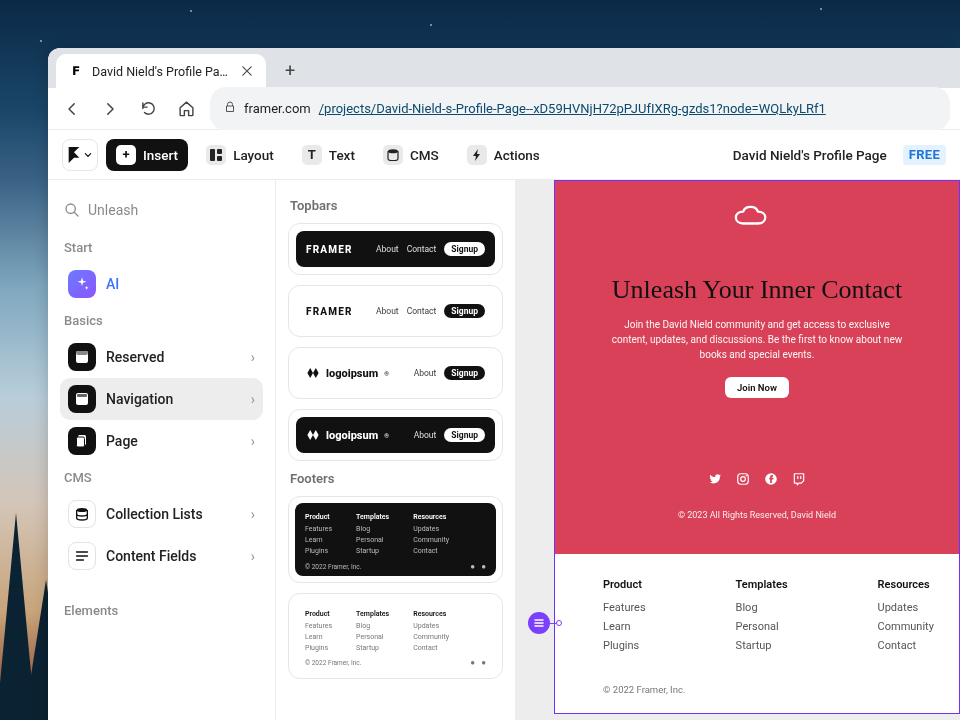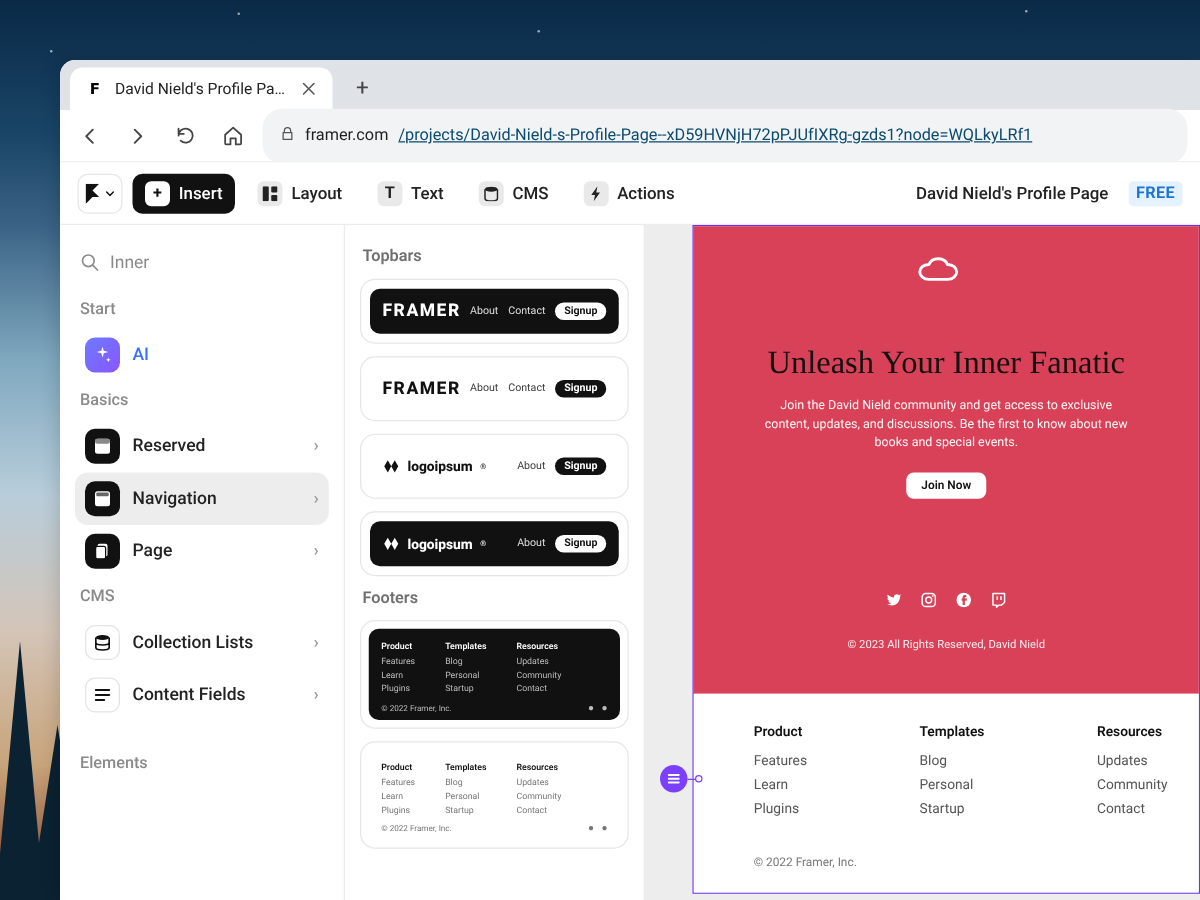--- a/index.html
+++ b/index.html
@@ -45,21 +45,21 @@
 .side-item .icon-sq.white { background:#fff; border:1px solid #e3e3e3; color:#111;}
 .side-item .chev { margin-left:auto; color:#9a9a9a; }
 .side-item.ai span[data-bind] { color:#3a72ff; }
 
 .mid { width:240px; border-right: 1px solid #ececec; padding:18px 12px 12px; overflow:hidden; }
 .mid-label { color:#707070; font-size:13px; font-weight:600; margin:0 2px 10px; }
 .card { border:1px solid #e6e6e6; background:#fff; border-radius:12px; padding:7px; margin-bottom:10px; }
 .bar { border-radius:8px; padding:8px 10px; display:flex; align-items:center; justify-content:space-between; height:36px; }
 .bar.dark { background:#111;color:#fff; }
 .bar.light { background:#fff;color:#111; }
-.bar .logo { font-size:14px; letter-spacing:1.2px; font-weight:800; }
+.bar .logo { font-size:10px; letter-spacing:1.2px; font-weight:800; }
 .bar .logo2 { display:flex; align-items:center; gap:6px; font-size:11px; font-weight:800; }
 .bar .links { display:flex; align-items:center; gap:8px; font-size:8.5px; }
 .bar .pillbtn { background:#fff;color:#111; border-radius:10px; padding:2px 7px; font-size:8.5px; font-weight:700; }
 .bar.dark .pillbtn { background:#fff;color:#111; }
 .bar.light .pillbtn { background:#111;color:#fff; }
 .bar .linktxt { opacity:.85; }
 .footercard { border:1px solid #e6e6e6; border-radius:12px; padding:6px; margin-bottom:10px; }
 .footerinner { border-radius:8px; padding:10px 10px 18px; display:flex; gap:24px; position:relative; min-height:62px; font-size:7px; }
 .footerinner.dark { background:#111;color:#bcbcbc; }
 .footerinner.light { background:#fff;color:#777; }
@@ -196,21 +196,21 @@
       <span class="pill" data-bind="toolbar.badge">FREE</span>
     </div>
 
     <div class="workspace">
       <div class="sidebar">
         <div class="search">
           <svg width="16" height="16" viewBox="0 0 24 24">
               <circle cx="10" cy="10" r="7" stroke="currentColor" stroke-width="2" fill="none"></circle>
               <path d="M21 21l-5.8-5.8" stroke="currentColor" stroke-width="2" stroke-linecap="round"></path>
             </svg>
-          <span data-bind="sidebar.search_placeholder">Inner</span>
+          <span data-bind="sidebar.search_placeholder">Unleash</span>
         </div>
 
         <div class="section-label" data-bind="sidebar.sections.start">Start</div>
         <div class="side-item ai">
           <span class="icon-sq grad">
               <svg width="16" height="16" viewBox="0 0 24 24">
                 <path d="M12 2l1.5 5L19 8.5 13.5 10 12 15l-1.5-5L5 8.5 10.5 7zM19 15l.8 2 2 .8-2 .8-.8 2-.8-2-2-.8 2-.8z" fill="#fff"></path>
               </svg>
             </span>
           <span data-bind="sidebar.items.ai">AI</span>
@@ -378,21 +378,21 @@
       </div>
 
       <div class="canvas-wrap">
         <div class="canvas">
           <div class="hero">
             <div class="cloud">
               <svg viewBox="0 0 50 28">
                   <path d="M10 20c-5 0-8-3-8-6.5S5 7 10 7c1-3 4-5 8-5s7 2 8 5c5 0 8 3 8 6.5S31 20 26 20z" fill="none" stroke="#fff" stroke-width="2.5" stroke-linejoin="round"></path>
                 </svg>
             </div>
-            <h1 data-bind="canvas.hero_title">Unleash Your Inner Fanatic</h1>
+            <h1 data-bind="canvas.hero_title">Unleash Your Inner Contact</h1>
             <p data-bind="canvas.hero_body">Join the David Nield community and get access to exclusive content, updates, and discussions. Be the first to know about new books and special events.</p>
             <span class="join" data-bind="canvas.join">Join Now</span>
             <div class="social">
               <span class="sicon">
                   <svg viewBox="0 0 24 24" width="14" height="14">
                     <path d="M22 5.8c-.7.3-1.5.5-2.3.6.8-.5 1.5-1.3 1.8-2.2-.8.5-1.7.8-2.6 1-1.5-1.6-4-1.6-5.5 0-.9.9-1.3 2.2-1 3.5C8.7 8.5 5.8 7 3.8 4.6c-1 1.8-.5 4 1.2 5.2-.6 0-1.3-.2-1.8-.5 0 1.9 1.3 3.5 3.2 3.9-.6.2-1.2.2-1.8.1.5 1.6 2 2.7 3.7 2.7-1.6 1.2-3.5 1.8-5.5 1.6 1.9 1.2 4.1 1.9 6.3 1.9 7.5 0 11.7-6.3 11.4-12 .8-.5 1.5-1.3 2-2.1z" fill="currentColor"></path>
                   </svg>
                 </span>
               <span class="sicon">
                   <svg viewBox="0 0 24 24" width="14" height="14">

